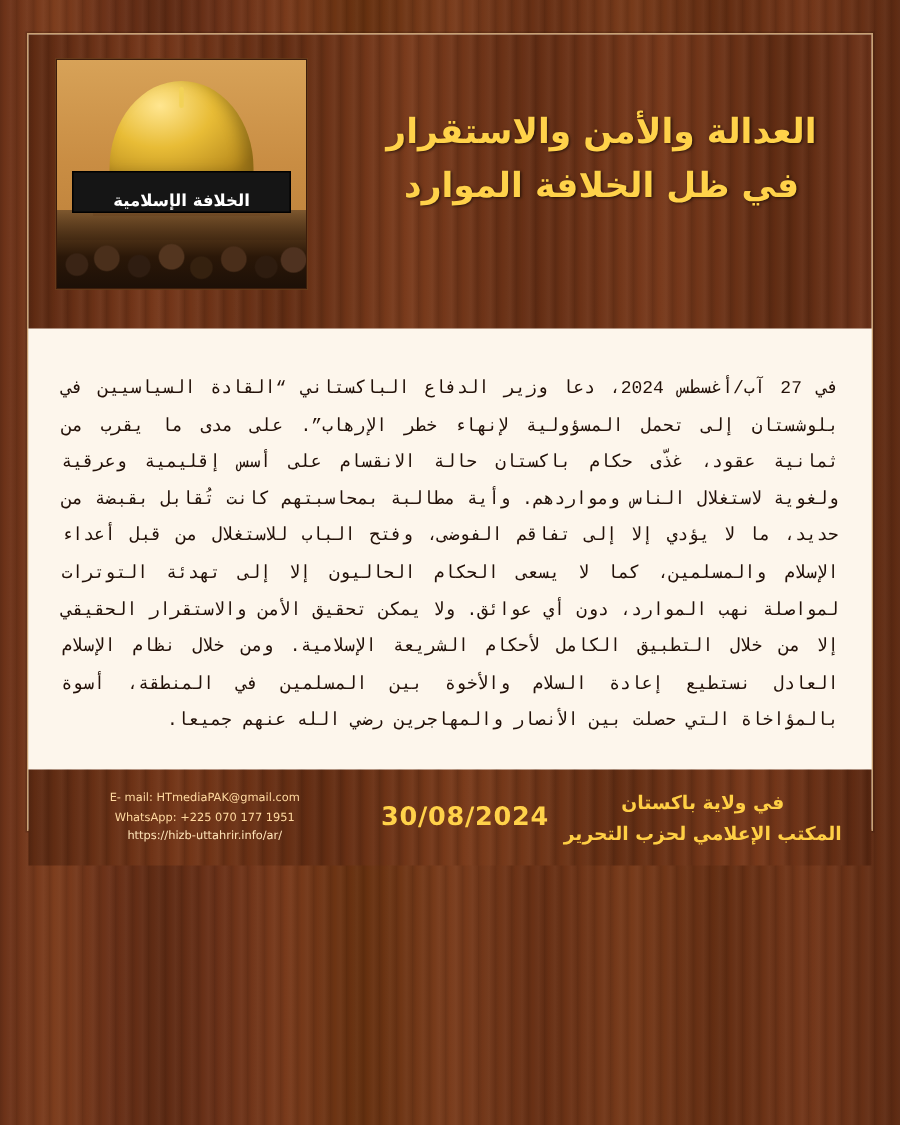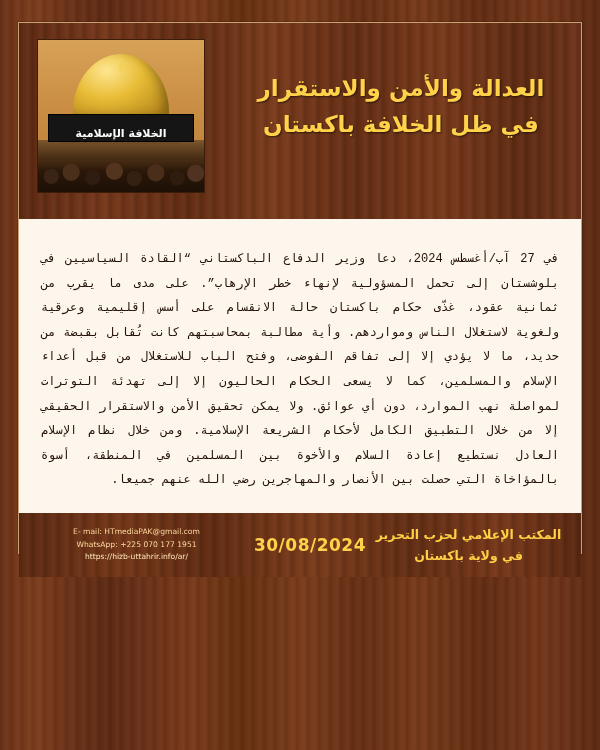--- a/index.html
+++ b/index.html
@@ -236,21 +236,21 @@
 </head>
 <body>
 
 <div class="poster">
   <div class="inner">
 
     <div class="head">
 
       <div class="headline">
         <span class="l1">العدالة والأمن والاستقرار</span>
-        <span class="l2">في ظل الخلافة باكستان</span>
+        <span class="l2">في ظل الخلافة الموارد</span>
       </div>
 
       <div class="photo">
         <div class="sky"></div>
         <div class="base"></div>
         <div class="drum"></div>
         <div class="dome">
           <div class="dome-tip"></div>
         </div>
         <div class="banner">
@@ -261,22 +261,22 @@
 
     </div>
 
     <div class="bodywrap">
       <p class="bodytext">في 27 آب/أغسطس 2024، دعا وزير الدفاع الباكستاني “القادة السياسيين في بلوشستان إلى تحمل المسؤولية لإنهاء خطر الإرهاب”. على مدى ما يقرب من ثمانية عقود، غذّى حكام باكستان حالة الانقسام على أسس إقليمية وعرقية ولغوية لاستغلال الناس ومواردهم. وأية مطالبة بمحاسبتهم كانت تُقابل بقبضة من حديد، ما لا يؤدي إلا إلى تفاقم الفوضى، وفتح الباب للاستغلال من قبل أعداء الإسلام والمسلمين، كما لا يسعى الحكام الحاليون إلا إلى تهدئة التوترات لمواصلة نهب الموارد، دون أي عوائق. ولا يمكن تحقيق الأمن والاستقرار الحقيقي إلا من خلال التطبيق الكامل لأحكام الشريعة الإسلامية. ومن خلال نظام الإسلام العادل نستطيع إعادة السلام والأخوة بين المسلمين في المنطقة، أسوة بالمؤاخاة التي حصلت بين الأنصار والمهاجرين رضي الله عنهم جميعا.</p>
     </div>
 
     <div class="foot">
 
       <div class="foot-right">
+        <div>في ولاية باكستان</div>
         <div>المكتب الإعلامي لحزب التحرير</div>
-        <div>في ولاية باكستان</div>
       </div>
 
       <div class="foot-mid">30/08/2024</div>
 
       <div class="foot-left">
         <div>E- mail: HTmediaPAK@gmail.com</div>
         <div>WhatsApp: +225 070 177 1951</div>
         <div class="link">https://hizb-uttahrir.info/ar/</div>
       </div>
 

